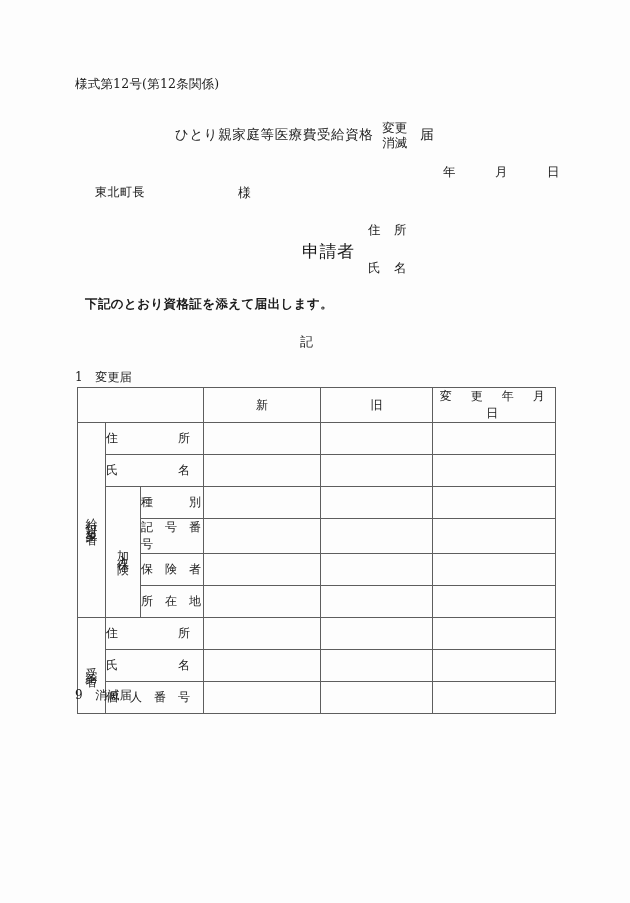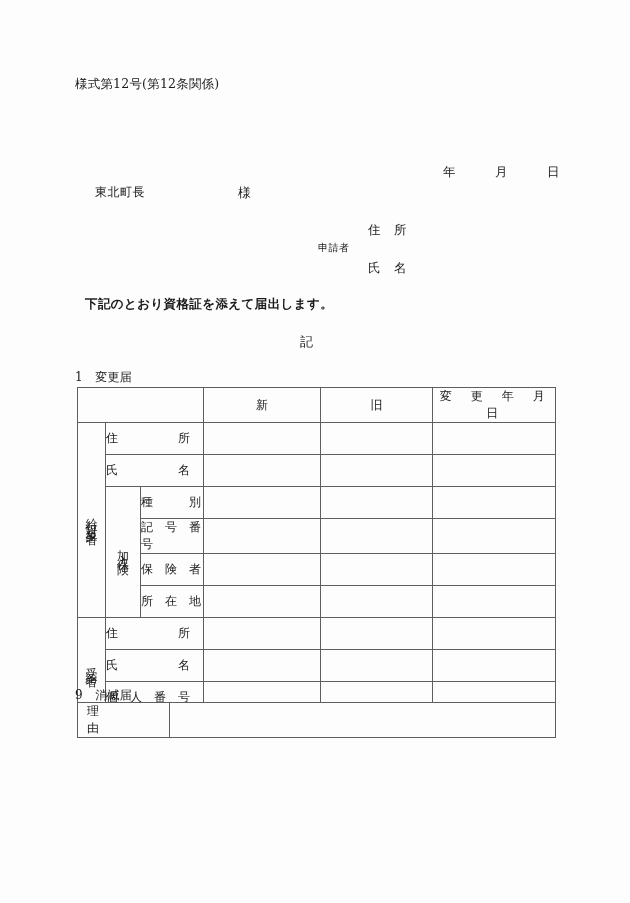--- a/index.html
+++ b/index.html
@@ -72,22 +72,22 @@
     font-size: 12px;
     letter-spacing: .5px;
   }
   .addressee-honorific {
     left: 238px; top: 186px;
     font-size: 13px;
   }
 
   
   .applicant-label {
-    left: 318px; top: 243px;
-    font-size: 10px;
+    left: 302px; top: 243px;
+    font-size: 17px;
     letter-spacing: .5px;
   }
   .applicant-addr {
     left: 368px; top: 224px;
     font-size: 12.5px;
     letter-spacing: .5px;
   }
   .applicant-name {
     left: 368px; top: 262px;
     font-size: 12.5px;
@@ -190,20 +190,28 @@
   #table-extinction td { height: 33px; }
   #table-extinction .row-label { padding: 0 9px; }
 </style>
 </head>
 <body>
 
 <div id="page">
 
   <div class="t jp form-no">様式第12号(第12条関係)</div>
 
+  <div class="title-row">
+    <span class="jp title-main">ひとり親家庭等医療費受給資格</span>
+    <span class="title-stack">
+      <span class="jp">変更</span>
+      <span class="jp">消滅</span>
+    </span>
+    <span class="jp title-suffix">届</span>
+  </div>
 
   <div class="t jp date-line">年　　　月　　　日</div>
 
   <div class="t jp addressee">東北町長</div>
   <div class="t jp addressee-honorific">様</div>
 
   <div class="t jp applicant-addr">住　所</div>
   <div class="t jp applicant-label">申請者</div>
   <div class="t jp applicant-name">氏　名</div>
 
@@ -324,22 +332,16 @@
   </table>
 
   <div class="t jp sec-heading sec2-heading">9　消滅届</div>
 
   <table id="table-extinction" class="form-table">
     <colgroup>
       <col style="width:92px">
       <col style="width:386px">
     </colgroup>
     <tbody>
-      <tr>
-        <td class="row-label">
-          <span class="lbl jp">理　　　　　由</span>
-        </td>
-        <td class="data-cell"></td>
-      </tr>
     </tbody>
   </table>
 
 </div>
 
 </body></html>

